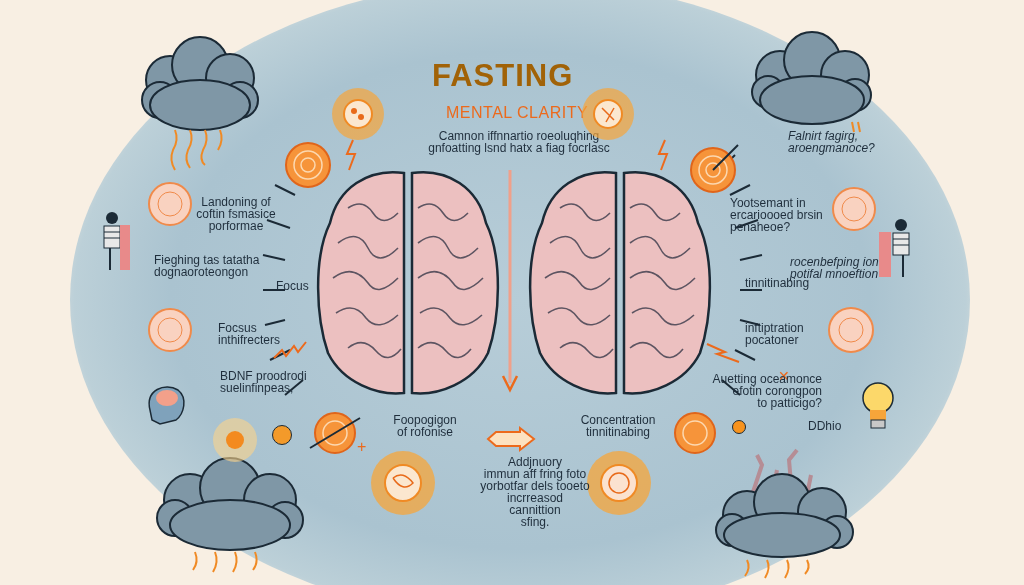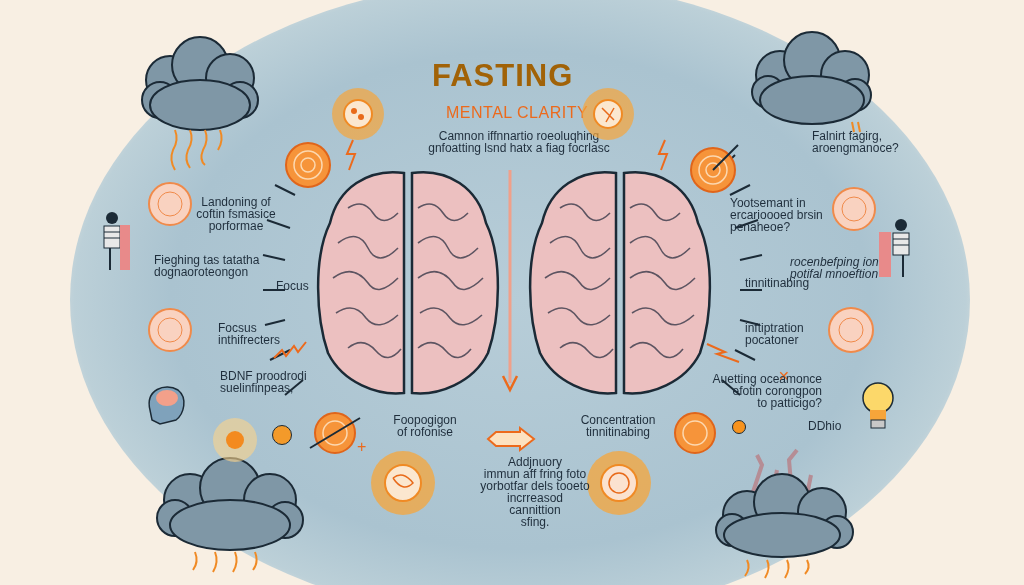--- a/index.html
+++ b/index.html
@@ -282,21 +282,21 @@
 <div class="txt" style="left:154px;top:254px;width:110px;">Fieghing tas tatatha
 dognaoroteongon</div>
 <div class="txt" style="left:233px;top:280px;width:40px;padding-left:43px;">Focus</div>
 <div class="txt" style="left:218px;top:322px;width:80px;">Focsus
 inthifrecters</div>
 <div class="txt" style="left:220px;top:370px;width:90px;">BDNF proodrodi
 suelinfinpeas,</div>
 <div class="txt c" style="left:385px;top:414px;width:80px;">Foopogigon
 of rofonise</div>
 
-<div class="txt" style="left:812px;top:130px;width:90px;">Falnirt fagirg,
+<div class="txt" style="left:788px;top:130px;width:90px;font-style:italic;">Falnirt fagirg,
 aroengmanoce?</div>
 <div class="txt" style="left:730px;top:197px;width:100px;">Yootsemant in
 ercarioooed brsin
 penaheoe?</div>
 <div class="txt" style="left:790px;top:256px;width:100px;font-style:italic;">rocenbefping ion
 potifal mnoeftion</div>
 <div class="txt" style="left:745px;top:277px;width:90px;">tinnitinabing</div>
 <div class="txt" style="left:745px;top:322px;width:90px;">inftiptration
 pocatoner</div>
 <div class="txt" style="left:712px;top:373px;width:110px;text-align:right;">Auetting oceamonce

